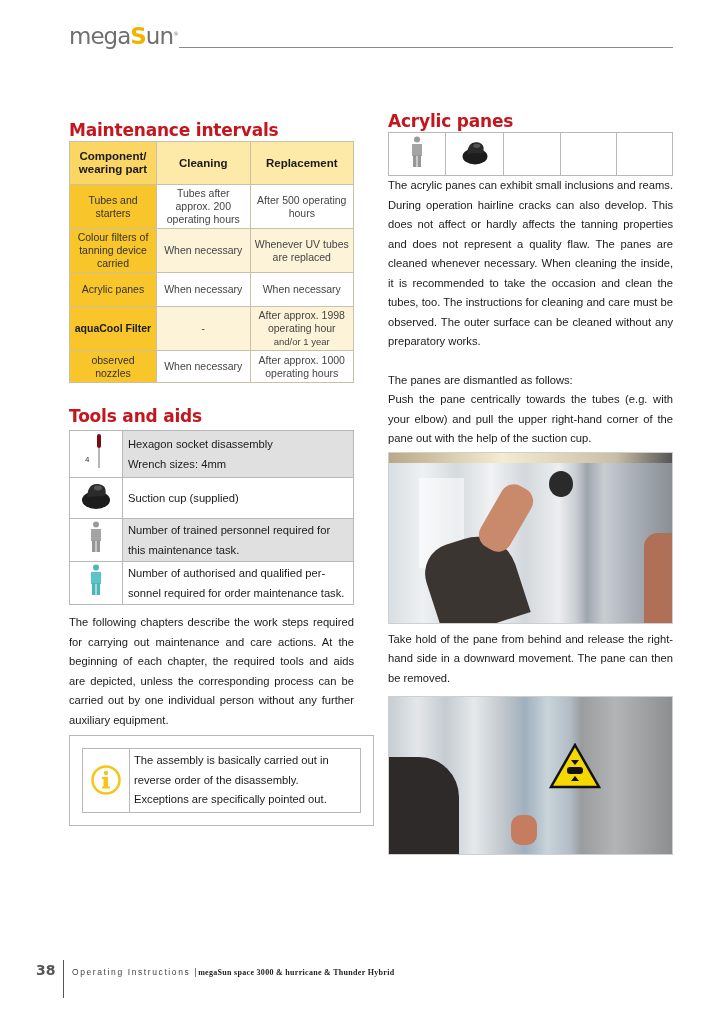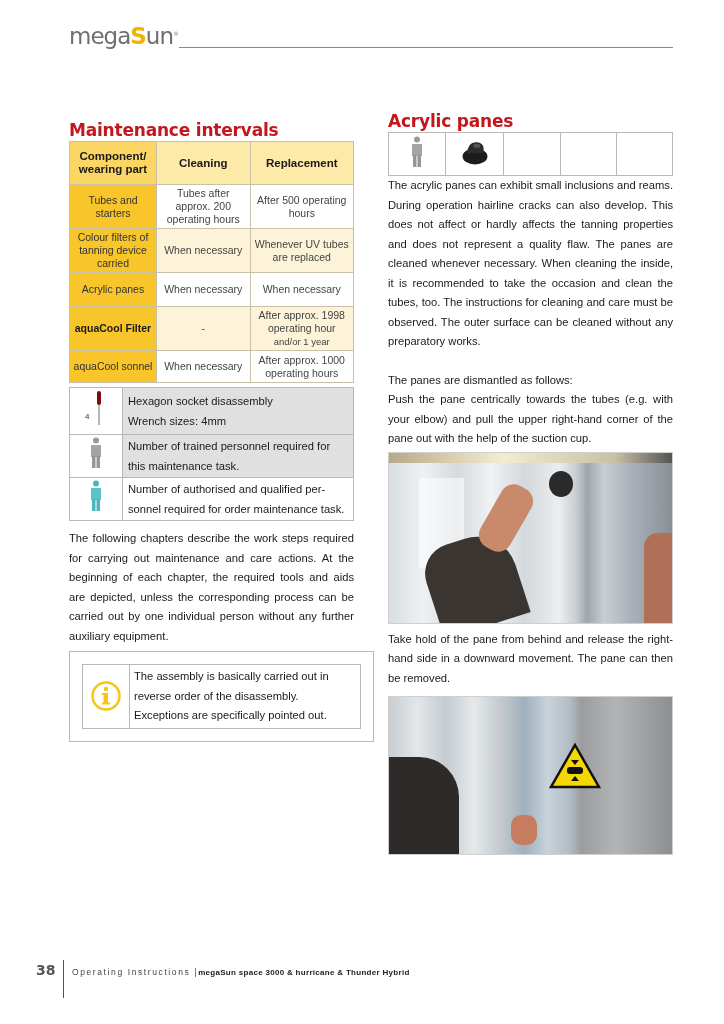--- a/index.html
+++ b/index.html
@@ -51,21 +51,21 @@
   .photo1 { height:170px; margin-top:3px;
      background: linear-gradient(90deg, #d9dee2 0%, #eef1f3 12%, #d5dade 24%, #f0f2f4 36%, #d3d8dc 48%, #eceef0 60%, #c9ced3 66%, #9ea6ae 70%, #c8cdd2 76%, #a9b0b8 86%, #8a8f94 100%); }
   .photo2 { height:157px; margin-top:8px;
      background: linear-gradient(90deg, #c7cdd2 0%, #e3e7ea 10%, #c5cbd0 20%, #e5e9ec 30%, #c2c8cd 40%, #9fb0be 48%, #c9d3da 56%, #b1bcc5 64%, #9b9c9e 68%, #b3b4b6 80%, #8d8e90 100%); }
 
   
   .footer { position:absolute; left:36px; top:960px; width:640px; height:40px; }
   .pnum { position:absolute; left:0; top:2px; font-family:"DejaVu Sans", sans-serif; font-weight:bold; font-size:14px; color:#555; }
   .fvrule { position:absolute; left:27px; top:0; height:38px; border-left:1px solid #555; }
   .ftext { position:absolute; left:36px; top:7px; font-size:8.5px; color:#444; letter-spacing:1.6px; white-space:nowrap; }
-  .ftext .b { font-family:Liberation Sans, sans-serif; font-weight:bold; color:#222; letter-spacing:0.3px; font-size:8px;text-align:center; }
+  .ftext .b { font-family:Liberation Serif, serif; font-weight:bold; color:#222; letter-spacing:0.3px; font-size:8px;text-align:center; }
 </style>
 </head>
 <body>
 
 <div class="header">
   <div class="logo"><span>mega</span><span class="s">S</span><span>un</span><sup>®</sup></div>
   <div class="header-rule"></div>
 </div>
 
 <div class="col-left">
@@ -91,41 +91,52 @@
       <td class="comp">Acrylic panes</td>
       <td class="c">When necessary</td>
       <td class="c">When necessary</td>
     </tr>
     <tr class="even" style="height:44px">
       <td class="comp bold">aquaCool Filter</td>
       <td class="c">-</td>
       <td class="c"><span>After approx. 1998 operating hour</span><br><span class="small" style="font-size:9.5px">and/or 1 year</span></td>
     </tr>
     <tr class="odd" style="height:32px">
-      <td class="comp">aquaCool sonnel</td>
+      <td class="comp">observed nozzles</td>
       <td class="c">When necessary</td>
       <td class="c">After approx. 1000 operating hours</td>
     </tr>
   </tbody>
     </table>
 
+  <h2 style="margin-top:23px">Tools and aids</h2>
   <table class="tools">
     <tbody>
         <tr class="grey">
       <td class="ic">
         <svg width="30" height="38" viewBox="0 0 30 38">
               <text x="4" y="30" font-size="8" font-family="Liberation Sans, sans-serif" fill="#333">4</text>
               <rect x="16" y="2" width="4" height="14" rx="2" fill="#7a0d12"></rect>
               <rect x="17.3" y="16" width="1.4" height="20" fill="#999"></rect>
             </svg>
       </td>
       <td class="tx">
             <div>Hexagon socket disassembly</div>
             <div>Wrench sizes: 4mm</div>
           </td>
+    </tr>
+    <tr class="white" style="height:41px">
+      <td class="ic">
+        <svg width="36" height="32" viewBox="0 0 36 32">
+              <ellipse cx="18" cy="21" rx="14" ry="9" fill="#1c1c1c"></ellipse>
+              <path d="M9 18 Q10 4 20 5 Q30 6 27 17 Z" fill="#2b2b2b"></path>
+              <ellipse cx="20" cy="9" rx="4" ry="2.4" fill="#555"></ellipse>
+            </svg>
+      </td>
+      <td class="tx">Suction cup (supplied)</td>
     </tr>
     <tr class="grey">
       <td class="ic">
         <svg width="14" height="32" viewBox="0 0 14 32">
               <circle cx="7" cy="3.5" r="3" fill="#9a9a9a"></circle>
               <rect x="2" y="8" width="10" height="12" fill="#a4a4a4"></rect>
               <rect x="3" y="19" width="3.5" height="12" fill="#969696"></rect>
               <rect x="7.5" y="19" width="3.5" height="12" fill="#969696"></rect>
             </svg>
       </td>

